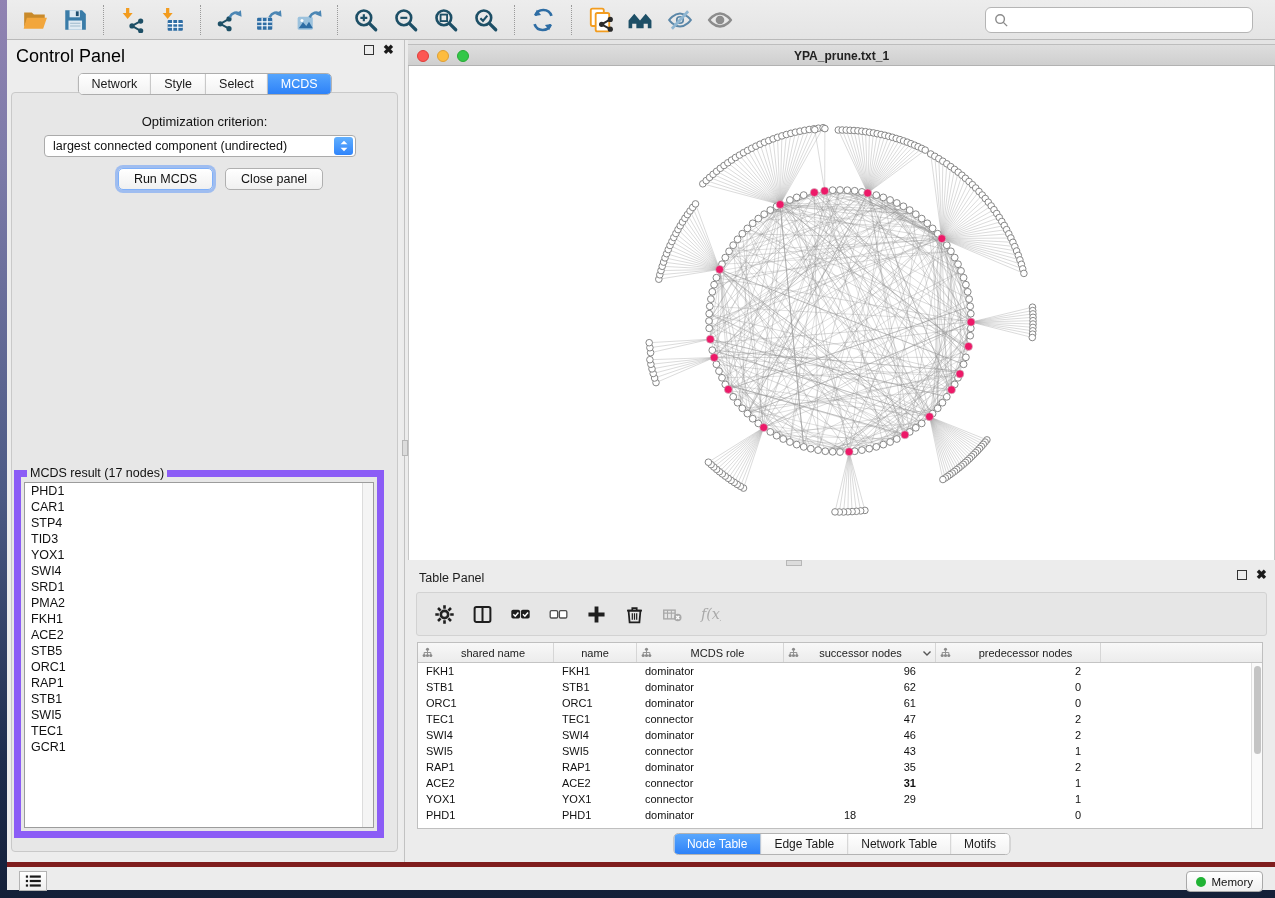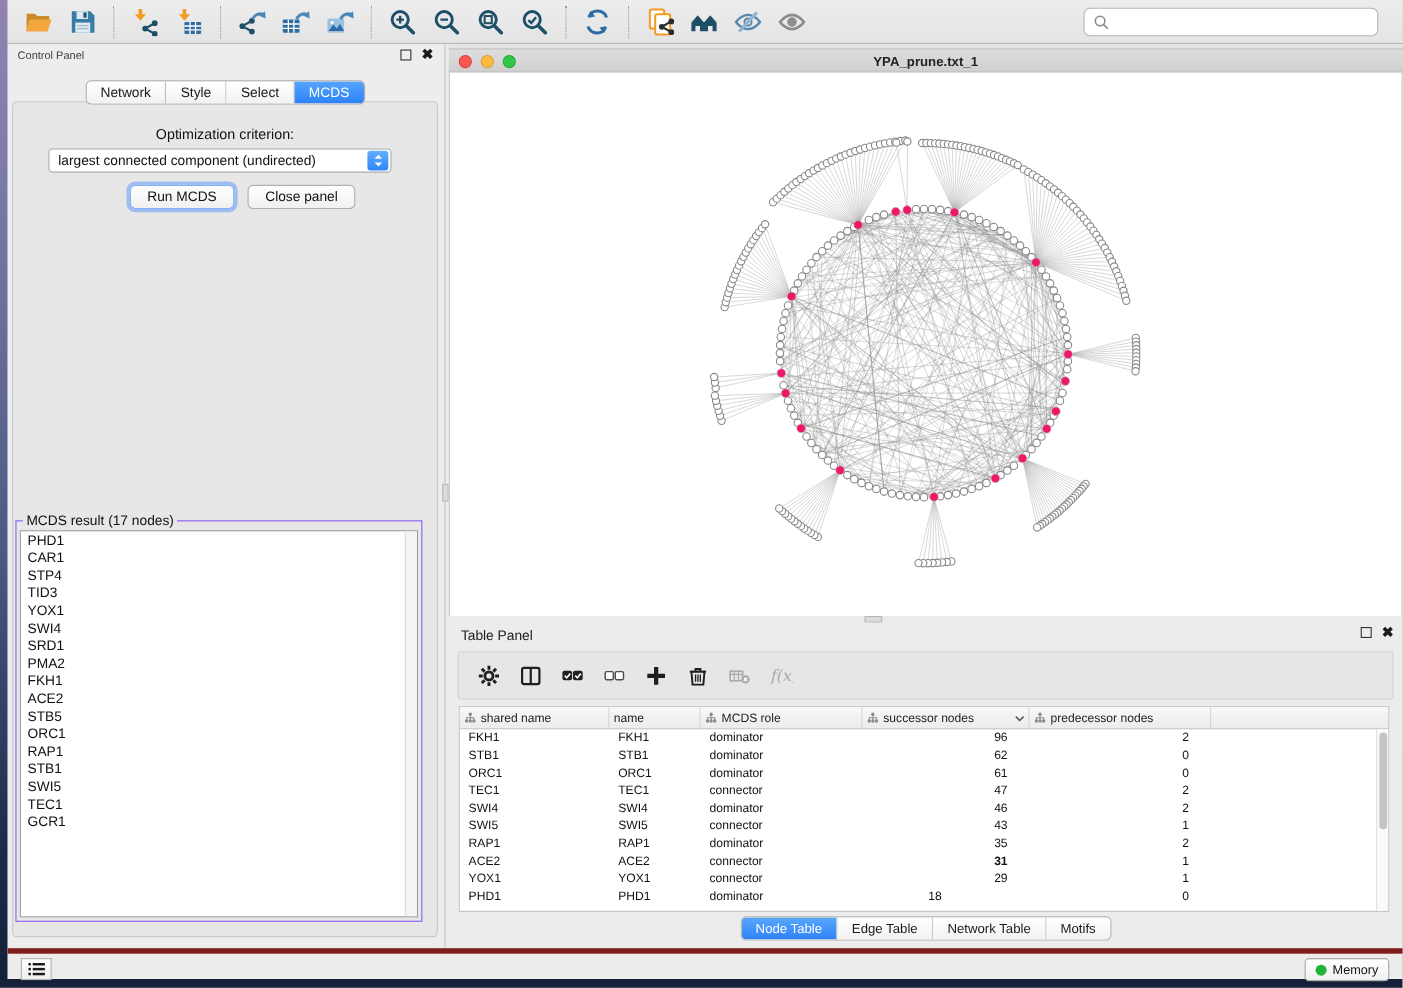--- a/index.html
+++ b/index.html
@@ -17,21 +17,21 @@
   .tbtn svg { width:26px; height:26px; }
   .tsep { width:1px; height:30px; margin:0 8px; border-left:1px dotted #9a9a9a; }
   #search-wrap { position:absolute; right:22px; top:7px; width:268px; height:26px;
     background:#fff; border:1px solid #b5b5b5; border-radius:6px; display:flex; align-items:center; }
   #search-wrap svg { width:15px; height:15px; margin-left:8px; }
   #search-input { border:none; outline:none; flex:1; height:22px; font-size:13px; background:transparent; padding:0 6px; }
 
   
   #control-panel { position:absolute; left:0; top:40px; width:395px; height:822px; background:#ededed; }
   #cp-header { position:absolute; left:0; top:0; width:100%; height:26px; }
-  #cp-title { position:absolute; left:9px; top:6px; font-size:10px; color:#404040; }
+  #cp-title { position:absolute; left:9px; top:6px; font-size:18px; color:#000000; }
   .win-btns { position:absolute; right:8px; top:5px; display:flex; gap:9px; align-items:center; }
   .float-btn { width:10px; height:10px; border:1.6px solid #333; display:inline-block; }
   .close-btn { font-size:13px; font-weight:bold; color:#1a1a1a; line-height:10px; }
   #cp-body { position:absolute; left:4px; right:4px; top:52px; bottom:10px;
     background:#e7e7e7; border:1px solid #c9c9c9; border-radius:4px; }
   #cp-tabs { position:absolute; left:50%; transform:translateX(-50%); top:33px; display:flex;
     border:1px solid #adadad; border-radius:5px; overflow:hidden; background:#fff; z-index:2; }
   .cp-tab { padding:3px 13px; font-size:12.5px; color:#1a1a1a; background:linear-gradient(#ffffff,#f2f2f2);
     border-right:1px solid #bdbdbd; }
   .cp-tab:last-child { border-right:none; }
@@ -40,21 +40,21 @@
   #criterion { position:absolute; left:37px; top:95px; width:312px; height:22px; background:#fff;
     border:1px solid #ababab; border-radius:4px; display:flex; align-items:center; }
   #criterion-value { flex:1; font-size:12.5px; color:#111; padding-left:8px; white-space:nowrap; }
   #criterion-stepper { width:19px; height:18px; margin-right:2px; border-radius:3px;
     background:linear-gradient(#62b0fe,#2f84fb); display:flex; align-items:center; justify-content:center; }
   #cp-buttons { position:absolute; left:0; top:128px; width:100%; display:flex; justify-content:center; gap:12px;padding-left:32px; }
   .btn { height:22px; padding:2px 15px; font-size:12.5px; color:#111;
     background:linear-gradient(#ffffff,#f0f0f0); border:1px solid #b0b0b0; border-radius:5px; }
   .btn.focused { border-color:#7fb0f9; box-shadow:0 0 0 3px rgba(87,148,250,.5); }
   #mcds-result { position:absolute; left:7px; top:426px; width:370px; height:372px;
-    border:1px solid #8b5cf6; background:#e7e7e7; }
+    border:7px solid #8b5cf6; background:#e7e7e7; }
   #mcds-result legend { font-size:12.5px; color:#111; margin-left:6px; padding:0 3px; }
   #mcds-list { position:absolute; left:3px; right:3px; top:2px; bottom:3px; background:#fff;
     border:1px solid #9c9c9c; overflow:hidden; }
   .mcds-item { font-size:12.5px; color:#111; line-height:16px; padding-left:6px; }
   #mcds-scroll { position:absolute; right:0; top:0; bottom:0; width:11px; background:#f4f4f4; border-left:1px solid #dcdcdc; }
 
   
   #v-split { position:absolute; left:395px; top:40px; width:6px; height:822px; background:#ececec; }
   #v-split .line { position:absolute; left:2px; top:0; bottom:0; width:1px; background:#c2c2c2; }
   #v-split .grip { position:absolute; left:0; top:400px; width:6px; height:16px; background:#dcdcdc; border:1px solid #b7b7b7; }
@@ -75,21 +75,21 @@
   
   #table-panel { position:absolute; left:401px; top:566px; width:867px; height:296px; background:#ececec; }
   #tp-title { position:absolute; left:11px; top:5px; font-size:12.5px; color:#1c1c1c; }
   #tp-toolbar { position:absolute; left:8px; right:8px; top:26px; height:44px;
     background:#e6e6e6; border:1px solid #d2d2d2; border-radius:3px; display:flex; align-items:center; }
   .tp-icon { margin-left:17px; display:flex; align-items:center; justify-content:center; }
   .tp-icon svg { width:21px; height:21px; }
   #tp-table { position:absolute; left:9px; top:76px; width:846px; height:187px; background:#fff; border:1px solid #bfbfbf; }
   #tp-thead { display:flex; height:20px; background:linear-gradient(#f8f8f8,#ececec); border-bottom:1px solid #c4c4c4; }
   .th { display:flex; align-items:center; border-right:1px solid #d6d6d6; font-size:11px; color:#222; position:relative; }
-  .th .lbl { flex:1; text-align:left; padding:0 4px; }
+  .th .lbl { flex:1; text-align:center; padding:0 4px; }
   .th svg.tree { width:11px; height:11px; margin-left:4px; flex:none; }
   .th svg.sort { width:10px; height:10px; margin-right:3px; flex:none; }
   .tr { display:flex; height:16px; }
   .td { font-size:11px; color:#111; line-height:16px; white-space:nowrap; overflow:hidden; }
   .td.l { padding-left:8px; text-align:left; }
   .td.r { padding-right:20px; text-align:right; }
   #tp-vscroll { position:absolute; right:0; top:20px; bottom:0; width:11px; background:#fafafa; border-left:1px solid #e0e0e0; }
   #tp-vthumb { position:absolute; left:2px; top:3px; width:7px; height:88px; border-radius:4px; background:#c4c4c4; }
   #tp-tabs { position:absolute; left:50%; transform:translateX(-50%); top:267px; display:flex;
     border:1px solid #b3b3b3; border-radius:5px; overflow:hidden; background:#fff; }

